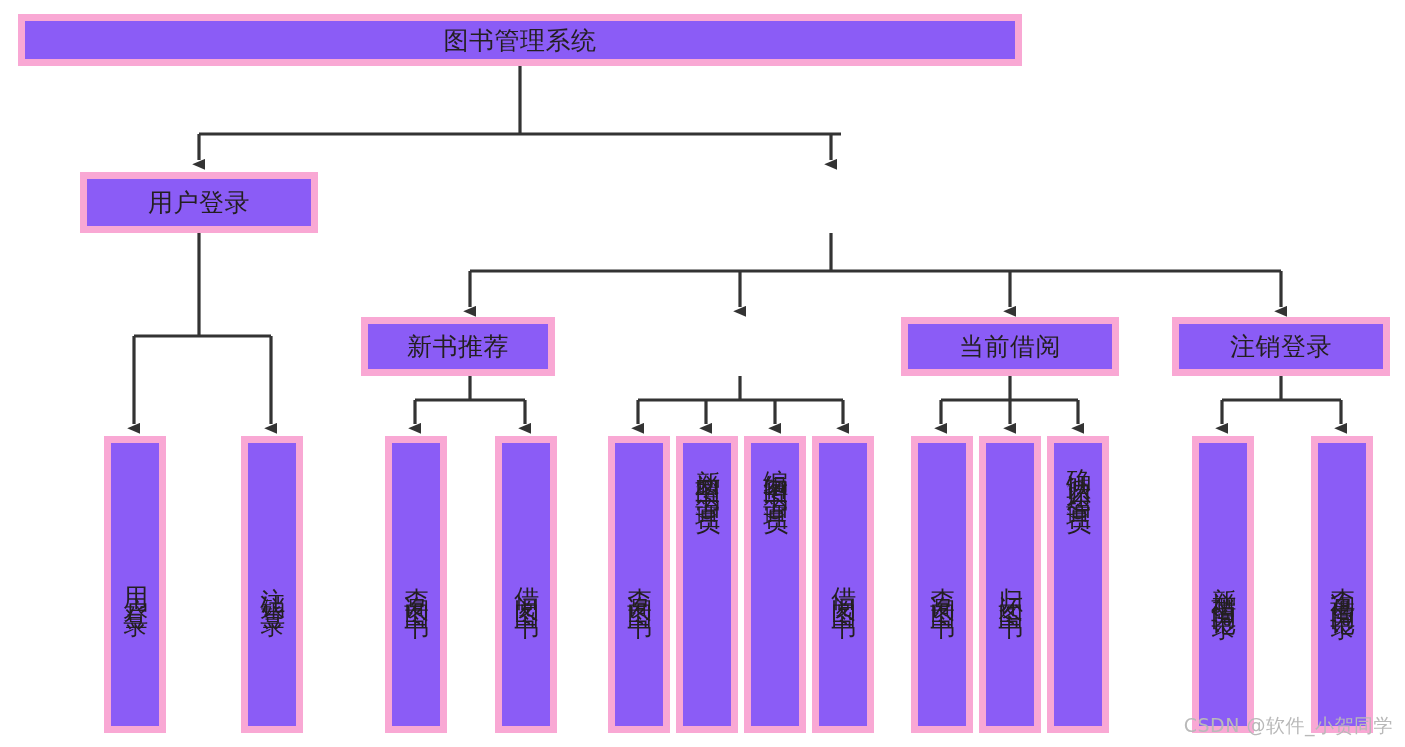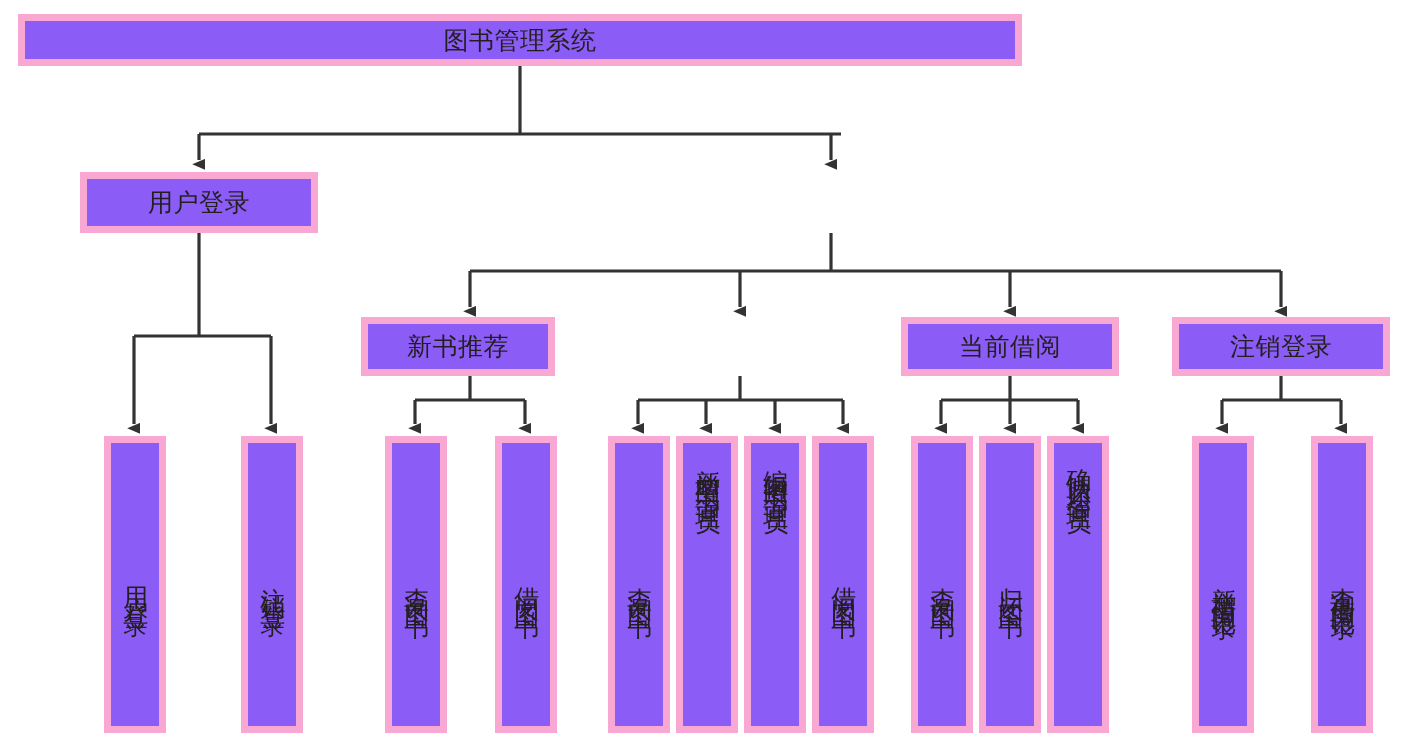--- a/index.html
+++ b/index.html
@@ -181,14 +181,15 @@
     <span class="vtext long">确认归还（管理员）</span>
   </div>
 
   <div class="node node-leaf leaf-mid" style="left:1192px; top:436px; width:62px; height:297px;">
     <span class="vtext long">新增借阅记录</span>
   </div>
   <div class="node node-leaf leaf-mid" style="left:1311px; top:436px; width:62px; height:297px;">
     <span class="vtext long">查询借阅记录</span>
   </div>
 
+  <div class="watermark">CSDN @软件_小贺同学</div>
 
 </div>
 
 </body></html>

